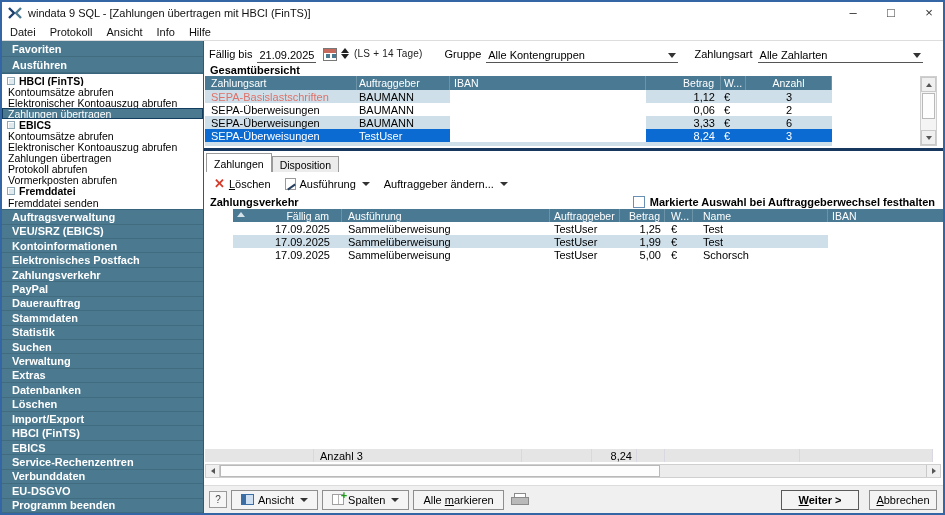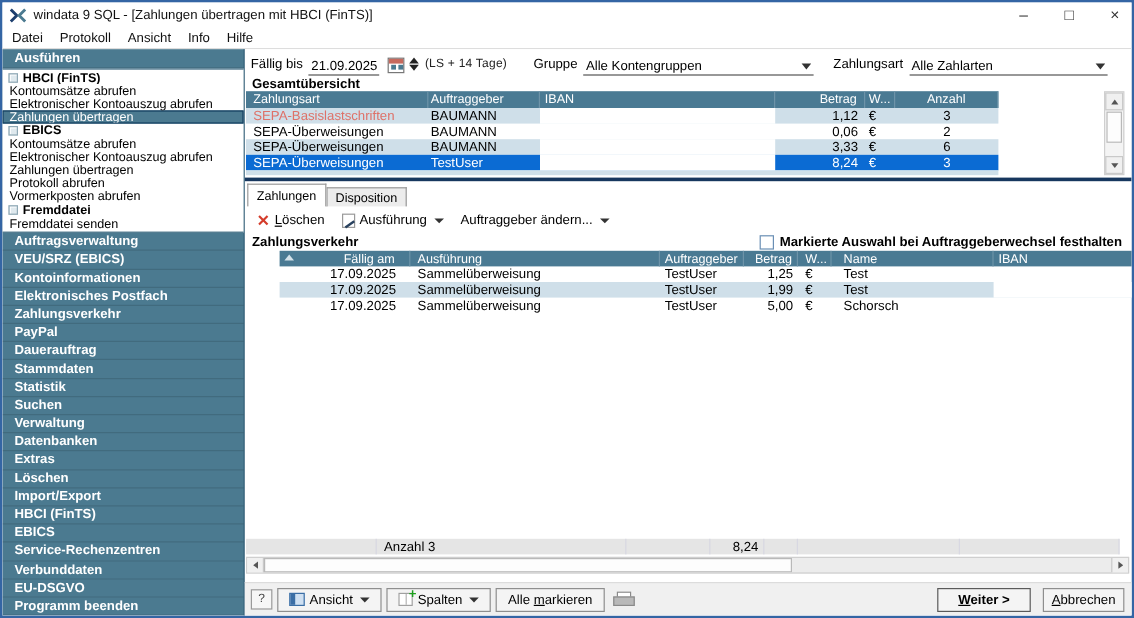--- a/index.html
+++ b/index.html
@@ -190,20 +190,21 @@
     <span class="menu-item">Protokoll</span>
     <span class="menu-item">Ansicht</span>
     <span class="menu-item">Info</span>
     <span class="menu-item">Hilfe</span>
   </div>
 
   <div class="bodyrow">
 
     <div class="sidebar">
       <div class="side-top">
+        <div class="side-item">Favoriten</div>
         <div class="side-item">Ausführen</div>
       </div>
 
       <div class="group-panel">
         <div class="grp-row grp-header">
           <span class="grp-box"></span>
           <span>HBCI (FinTS)</span>
         </div>
         <div class="grp-row grp-item">Kontoumsätze abrufen</div>
         <div class="grp-row grp-item">Elektronischer Kontoauszug abrufen</div>
@@ -229,22 +230,22 @@
         <div class="side-item">VEU/SRZ (EBICS)</div>
         <div class="side-item">Kontoinformationen</div>
         <div class="side-item">Elektronisches Postfach</div>
         <div class="side-item">Zahlungsverkehr</div>
         <div class="side-item">PayPal</div>
         <div class="side-item">Dauerauftrag</div>
         <div class="side-item">Stammdaten</div>
         <div class="side-item">Statistik</div>
         <div class="side-item">Suchen</div>
         <div class="side-item">Verwaltung</div>
+        <div class="side-item">Extras</div>
         <div class="side-item">Datenbanken</div>
-        <div class="side-item">Extras</div>
         <div class="side-item">Löschen</div>
         <div class="side-item">Import/Export</div>
         <div class="side-item">HBCI (FinTS)</div>
         <div class="side-item">EBICS</div>
         <div class="side-item">Service-Rechenzentren</div>
         <div class="side-item">Verbunddaten</div>
         <div class="side-item">EU-DSGVO</div>
         <div class="side-item">Programm beenden</div>
       </div>
     </div>

